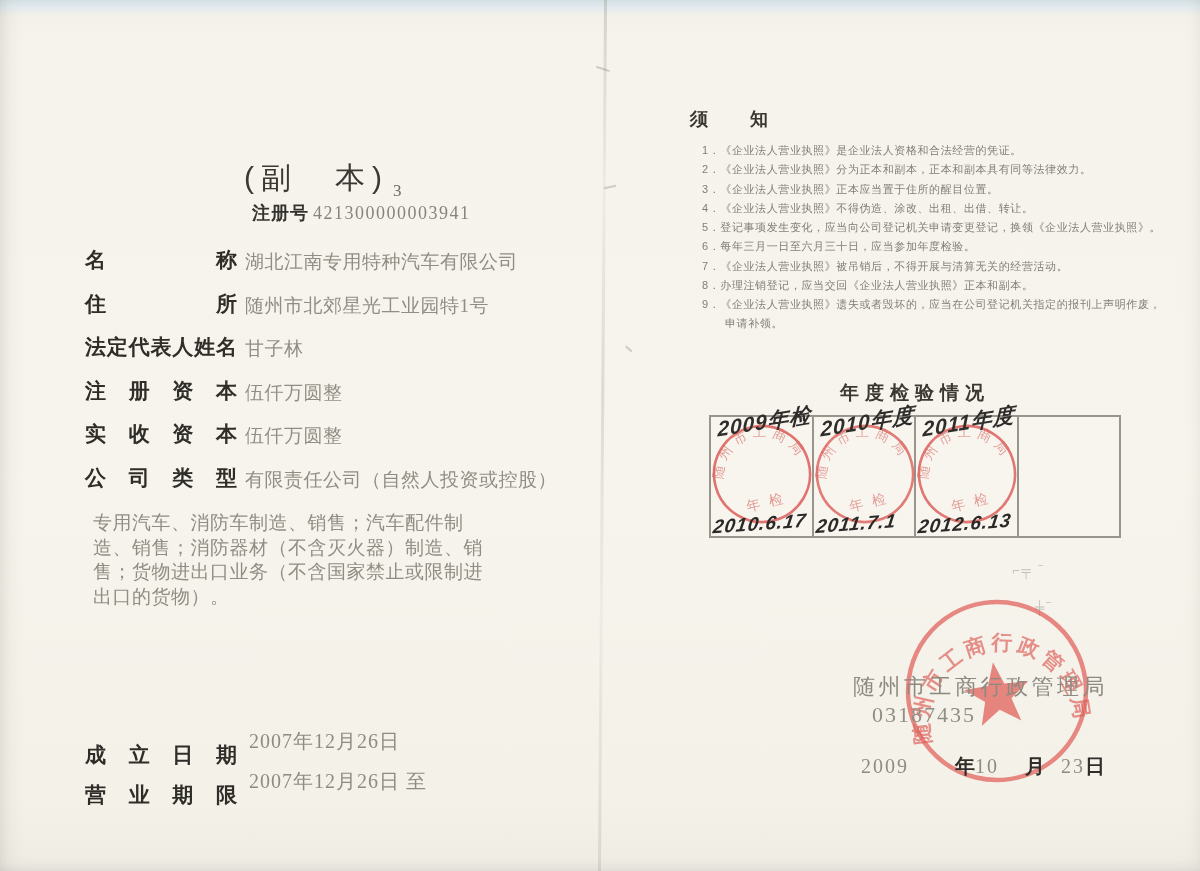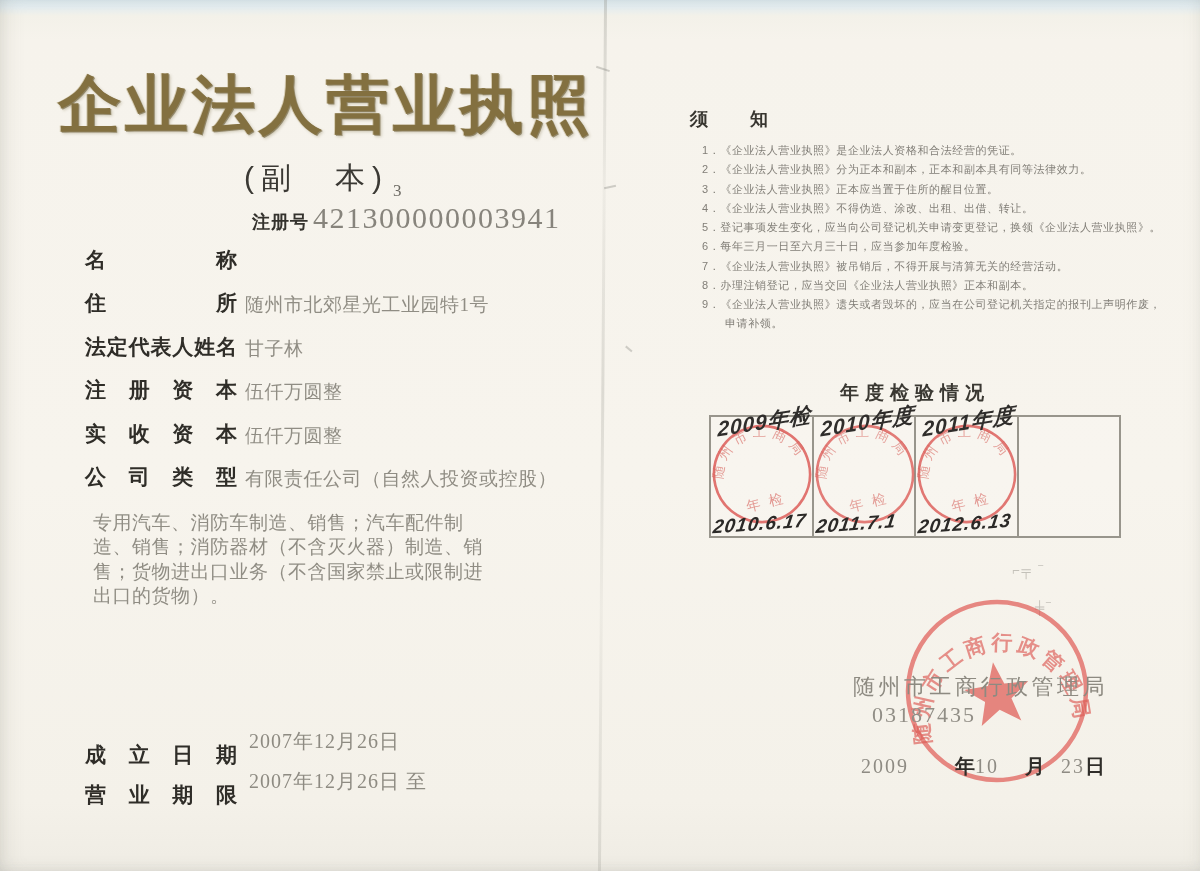--- a/index.html
+++ b/index.html
@@ -26,21 +26,21 @@
     color:#837040;
     text-shadow: 1px 1px 0 rgba(95,80,40,.55), -1px 0 0 rgba(170,150,100,.4), 2px 2px 3px rgba(110,95,50,.3);
   }
   .subtitle {
     position:absolute; left:244px; top:158px;
     font-size:30px; font-weight:400; color:#3b3934; letter-spacing:7px; white-space:nowrap;
   }
   .page-mark { position:absolute; left:393px; top:181px; font-size:17px; color:#6e6b64; font-family:"Liberation Serif", serif; }
   .regno-row { position:absolute; left:252px; top:201px; white-space:nowrap; }
   .regno-label { font-size:18px; font-weight:600; color:#34322d; letter-spacing:1px; }
-  .regno-value { font-size:30px; color:#87847c; font-family:"Liberation Serif", serif; letter-spacing:1.5px; margin-left:4px; }
+  .regno-value { font-size:18px; color:#87847c; font-family:"Liberation Serif", serif; letter-spacing:1.5px; margin-left:4px; }
 
   .fields { position:absolute; left:85px; top:246px; width:565px; }
   .frow { display:flex; align-items:flex-start; margin-bottom:15px; }
   .flabel {
     flex:none; width:152px; font-size:21px; font-weight:600; color:#2f2d28;
     line-height:28px; text-align:justify; text-align-last:justify;
   }
   .fvalue {
     margin-left:8px; margin-top:4px; width:402px;
     font-size:19px; line-height:24.5px; color:#908d84;
@@ -106,31 +106,31 @@
 </head>
 <body>
 
 <div class="page">
 
   <div class="crease"></div>
   <div class="crease-mark" style="left:596px; top:68px; width:14px; height:1.5px; transform:rotate(18deg);"></div>
   <div class="crease-mark" style="left:604px; top:186px; width:12px; height:1.5px; transform:rotate(-12deg);"></div>
   <div class="crease-mark" style="left:625px; top:348px; width:8px; height:1.5px; transform:rotate(40deg);"></div>
 
-  <div class="title">企业法人营业执照</div>
   <div class="subtitle">(副　本)</div>
   <div class="page-mark">3</div>
 
   <div class="regno-row">
     <span class="regno-label">注册号</span><span class="regno-value">421300000003941</span>
   </div>
 
   <div class="fields">
     <div class="frow">
       <div class="flabel">名称</div>
+      <div class="fvalue">湖北江南专用特种汽车有限公司</div>
     </div>
     <div class="frow">
       <div class="flabel">住所</div>
       <div class="fvalue">随州市北郊星光工业园特1号</div>
     </div>
     <div class="frow">
       <div class="flabel">法定代表人姓名</div>
       <div class="fvalue">甘子林</div>
     </div>
     <div class="frow">

